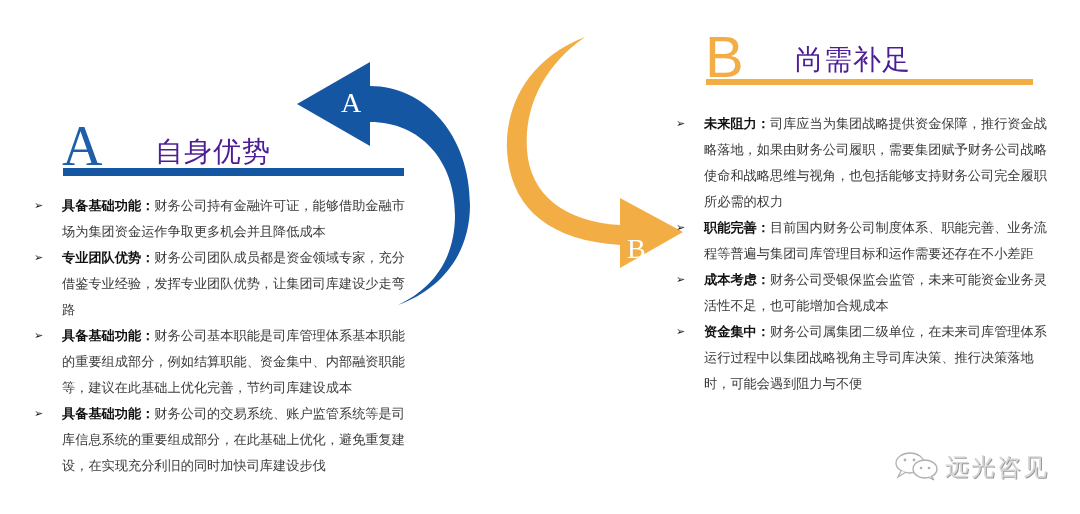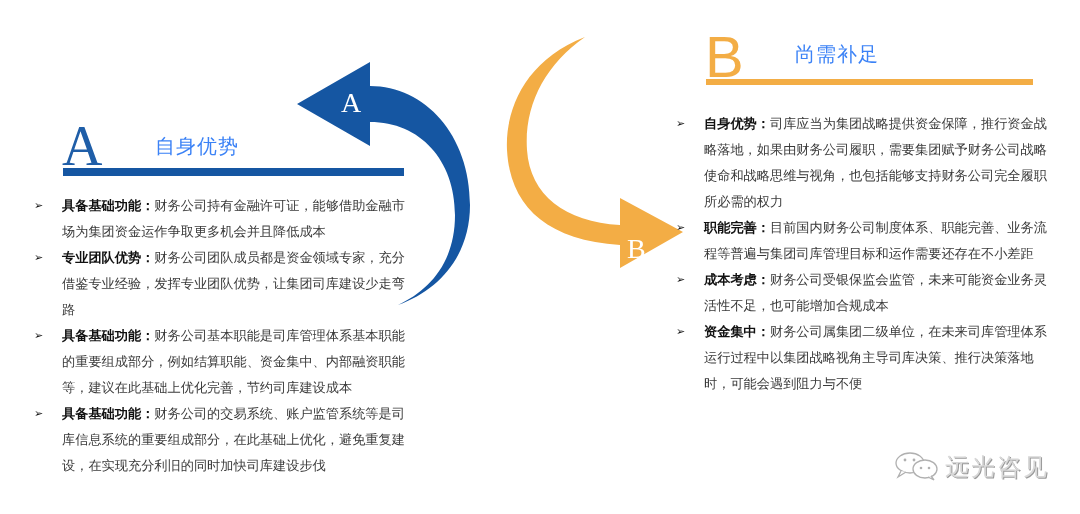--- a/index.html
+++ b/index.html
@@ -4,21 +4,21 @@
 <style>
   html, body { margin: 0; padding: 0; background: #ffffff; }
   body { width: 1080px; height: 514px; position: relative; overflow: hidden;
          font-family: "DejaVu Serif", "Liberation Serif", serif; color: #3a3a3a; }
   .arrows { position: absolute; left: 0; top: 0; width: 1080px; height: 514px; }
   .big-letter { position: absolute; font-family: "Liberation Serif", "DejaVu Serif", serif; font-weight: normal; }
   .letter-a { left: 62px; top: 118px; font-size: 56px; color: #1f5ea8; line-height: 56px; }
   .letter-b { left: 705px; top: 28px; font-size: 58px; color: #f3ad45; line-height: 58px;
               font-family: "Liberation Sans", "DejaVu Sans", sans-serif; }
   .section-title { position: absolute; font-family: Liberation Mono, monospace;
-                   font-size: 20px; color: #3b82f6; letter-spacing: 1px; }
+                   font-size: 28px; color: #4c1d95; letter-spacing: 1px; }
   .title-a { left: 155px; top: 133px; }
   .title-b { left: 795px; top: 41px; }
   .rule { position: absolute; height: 8px; }
   .rule-a { left: 63px; top: 168px; width: 341px; background: #1556a2; }
   .rule-b { left: 706px; top: 79px; width: 327px; height: 6px; background: #f3ad45; }
   .list { position: absolute; margin: 0; padding: 0; list-style: none;
           font-size: 13.2px; line-height: 26px; color: #3a3a3a; }
   .list-a { left: 30px; top: 193px; width: 385px; }
   .list-b { left: 672px; top: 111px; width: 380px; }
   .item { position: relative; padding-left: 32px; }
@@ -84,21 +84,21 @@
   </li>
 </ul>
 
 <div class="big-letter letter-b">B</div>
 <div class="section-title title-b">尚需补足</div>
 <div class="rule rule-b"></div>
 
 <ul class="list list-b">
   <li class="item">
     <span class="bullet">➢</span>
-    <span class="item-label">自身优势：</span><span>司库应当为集团战略提供资金保障，推行资金战略落地，如果由财务公司履职，需要集团赋予财务公司战略使命和战略思维与视角，也包括能够支持财务公司完全履职所必需的权力</span>
+    <span class="item-label">未来阻力：</span><span>司库应当为集团战略提供资金保障，推行资金战略落地，如果由财务公司履职，需要集团赋予财务公司战略使命和战略思维与视角，也包括能够支持财务公司完全履职所必需的权力</span>
   </li>
   <li class="item">
     <span class="bullet">➢</span>
     <span class="item-label">职能完善：</span><span>目前国内财务公司制度体系、职能完善、业务流程等普遍与集团司库管理目标和运作需要还存在不小差距</span>
   </li>
   <li class="item">
     <span class="bullet">➢</span>
     <span class="item-label">成本考虑：</span><span>财务公司受银保监会监管，未来可能资金业务灵活性不足，也可能增加合规成本</span>
   </li>
   <li class="item">

